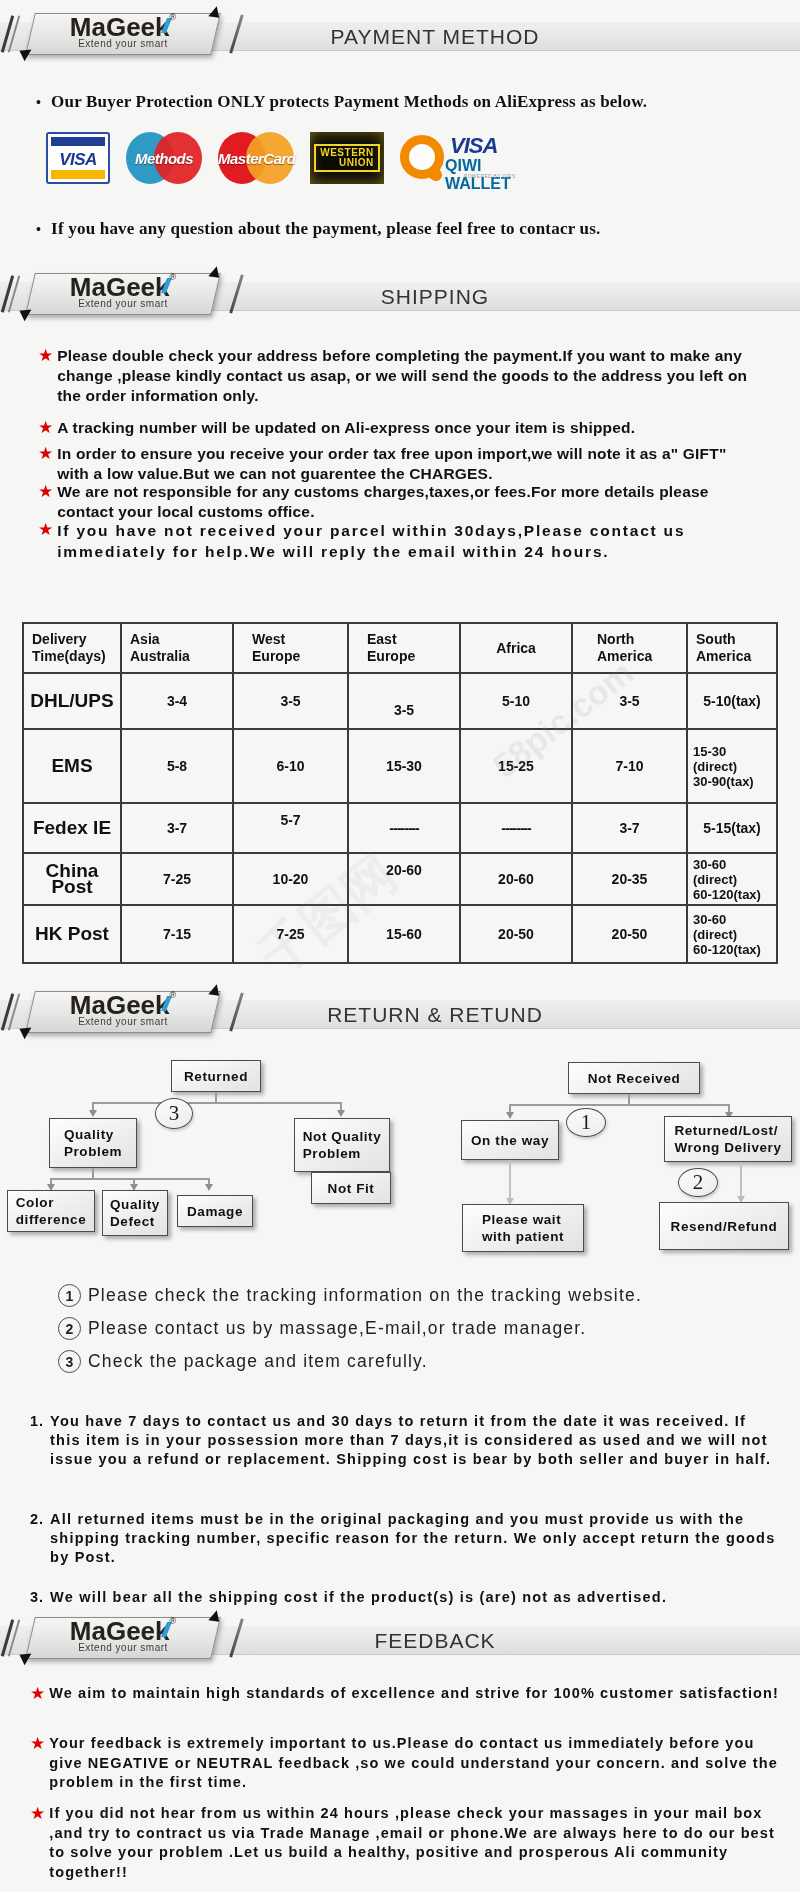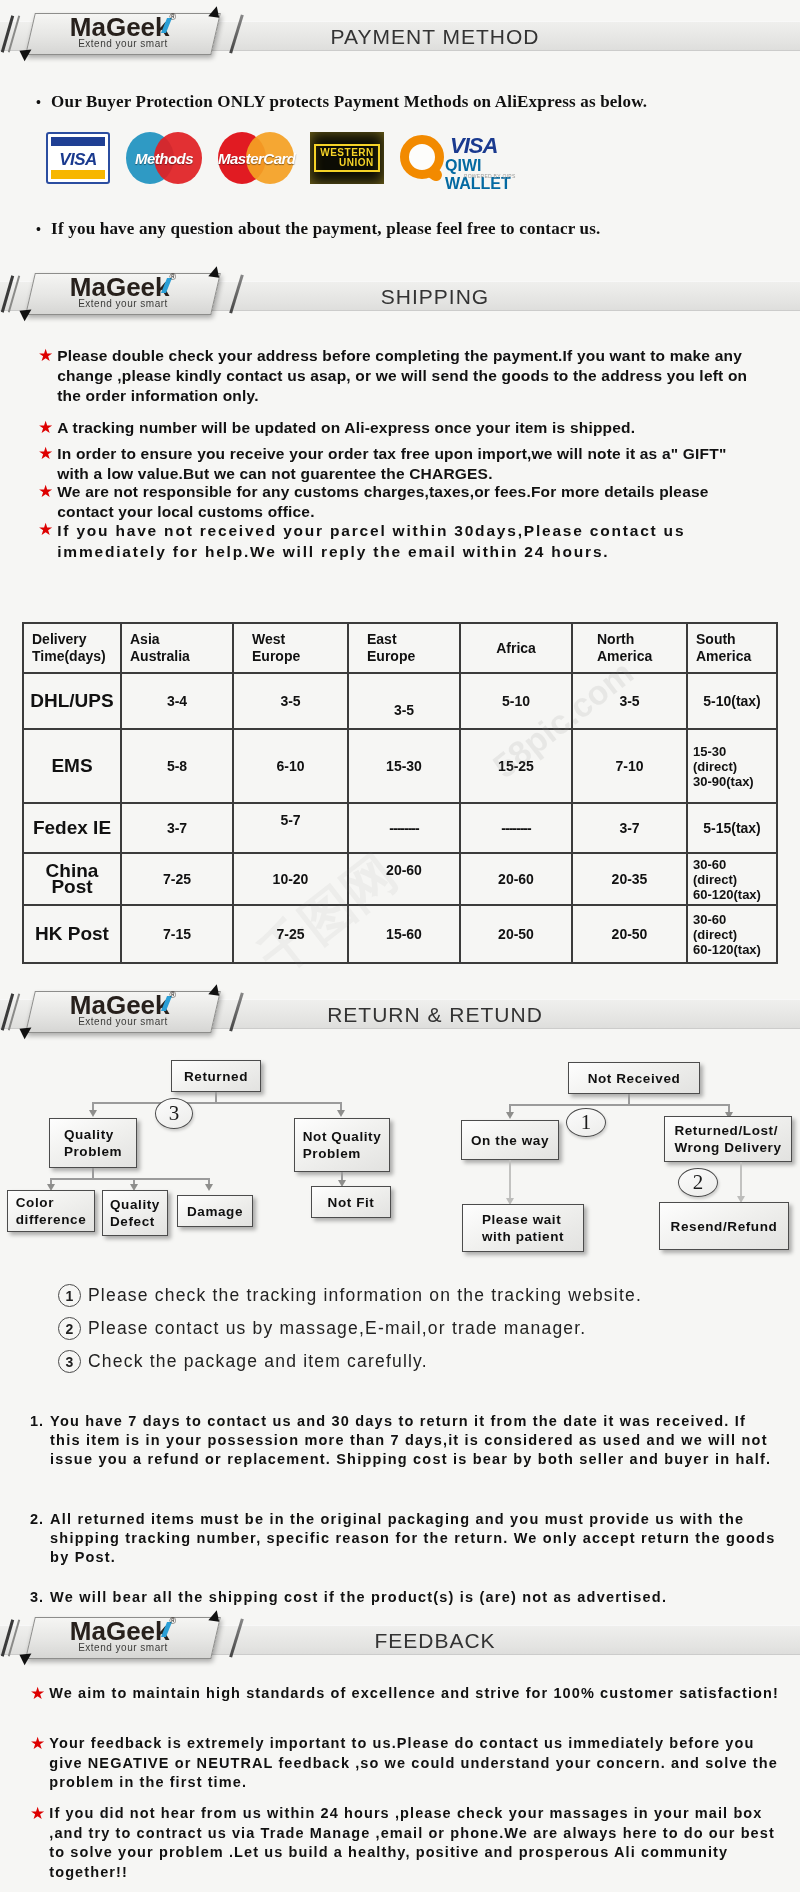--- a/index.html
+++ b/index.html
@@ -357,21 +357,21 @@
     <div class="arrd" style="left:205px; top:144px;"></div>
 
     <div class="vline" style="left:341px; top:132px; height:8px;"></div>
     <div class="arrd" style="left:338px; top:140px;"></div>
 
     <div class="fbox" style="left:7px; top:150px; width:88px; height:42px;">Color
 difference</div>
     <div class="fbox" style="left:102px; top:150px; width:66px; height:46px;">Quality
 Defect</div>
     <div class="fbox" style="left:177px; top:155px; width:76px; height:32px;">Damage</div>
-    <div class="fbox" style="left:311px; top:146px; width:80px; height:32px;">Not Fit</div>
+    <div class="fbox" style="left:311px; top:132px; width:80px; height:32px;">Not Fit</div>
 
     <div class="vline light" style="left:509px; top:120px; height:38px;"></div>
     <div class="arrd light" style="left:506px; top:158px;"></div>
     <div class="fcirc" style="left:678px; top:128px; width:40px; height:29px;">2</div>
     <div class="vline light" style="left:740px; top:122px; height:34px;"></div>
     <div class="arrd light" style="left:737px; top:156px;"></div>
 
     <div class="fbox" style="left:462px; top:164px; width:122px; height:48px;">Please wait
 with patient</div>
     <div class="fbox" style="left:659px; top:162px; width:130px; height:48px;">Resend/Refund</div>

